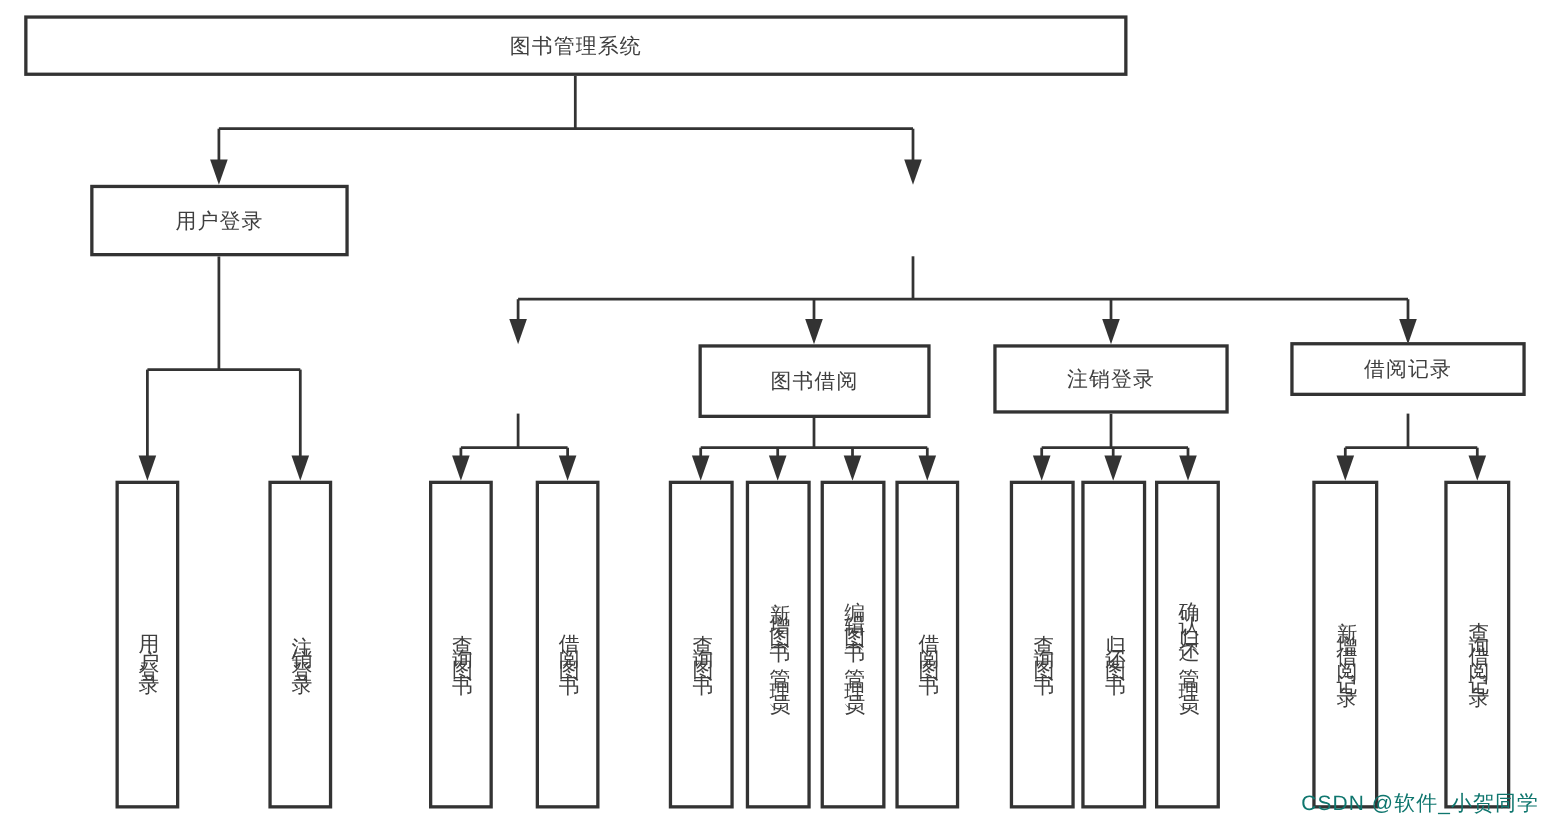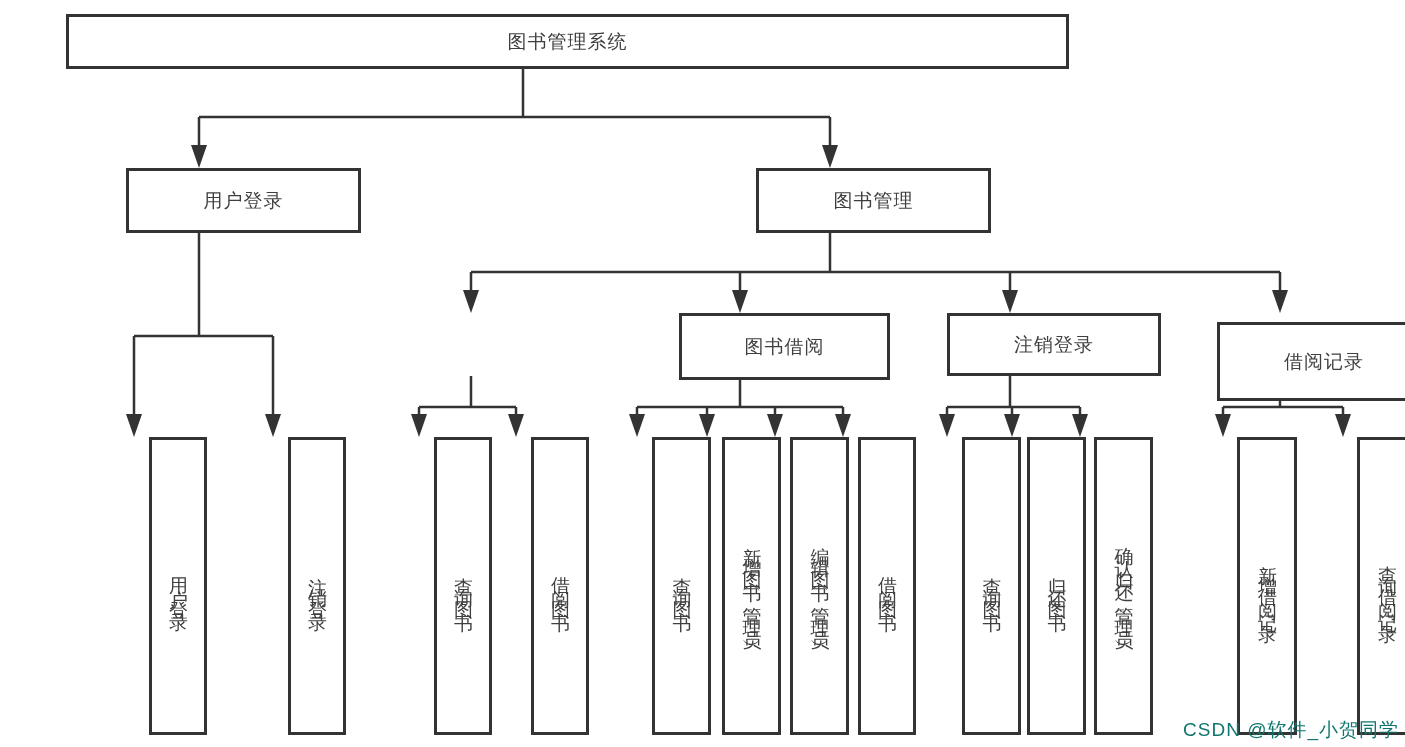--- a/index.html
+++ b/index.html
@@ -19,21 +19,20 @@
   .node {
     position: absolute;
     box-sizing: border-box;
     background: #ffffff;
     border: 3px solid #333333;
     display: flex;
     align-items: center;
     justify-content: center;
     color: #3f3f3f;
     z-index: 2;
-    margin-left: 44px;
   }
   .node.h span {
     font-size: 19px;
     letter-spacing: 1px;
     white-space: nowrap;
   }
   .node.v span {
     writing-mode: vertical-rl;
     text-orientation: mixed;
     font-size: 19px;
@@ -146,31 +145,28 @@
     </g>
   </svg>
 
   <div class="node h" style="left:22px; top:14px; width:1003px; height:55px">
     <span>图书管理系统</span>
   </div>
 
   <div class="node h" style="left:82px; top:168px; width:235px; height:65px">
     <span>用户登录</span>
   </div>
-  <div class="node h" style="left:712px; top:168px; width:235px; height:65px">
-    <span>图书管理</span>
-  </div>
 
   <div class="node h" style="left:635px; top:313px; width:211px; height:67px">
     <span>图书借阅</span>
   </div>
   <div class="node h" style="left:903px; top:313px; width:214px; height:63px">
     <span>注销登录</span>
   </div>
-  <div class="node h" style="left:1173px; top:322px; width:214px; height:79px">
+  <div class="node h" style="left:1173px; top:311px; width:214px; height:49px">
     <span>借阅记录</span>
   </div>
 
   <div class="node v" style="left:105px; top:437px; width:58px; height:298px">
     <span>用户登录</span>
   </div>
   <div class="node v" style="left:244px; top:437px; width:58px; height:298px">
     <span>注销登录</span>
   </div>
 

